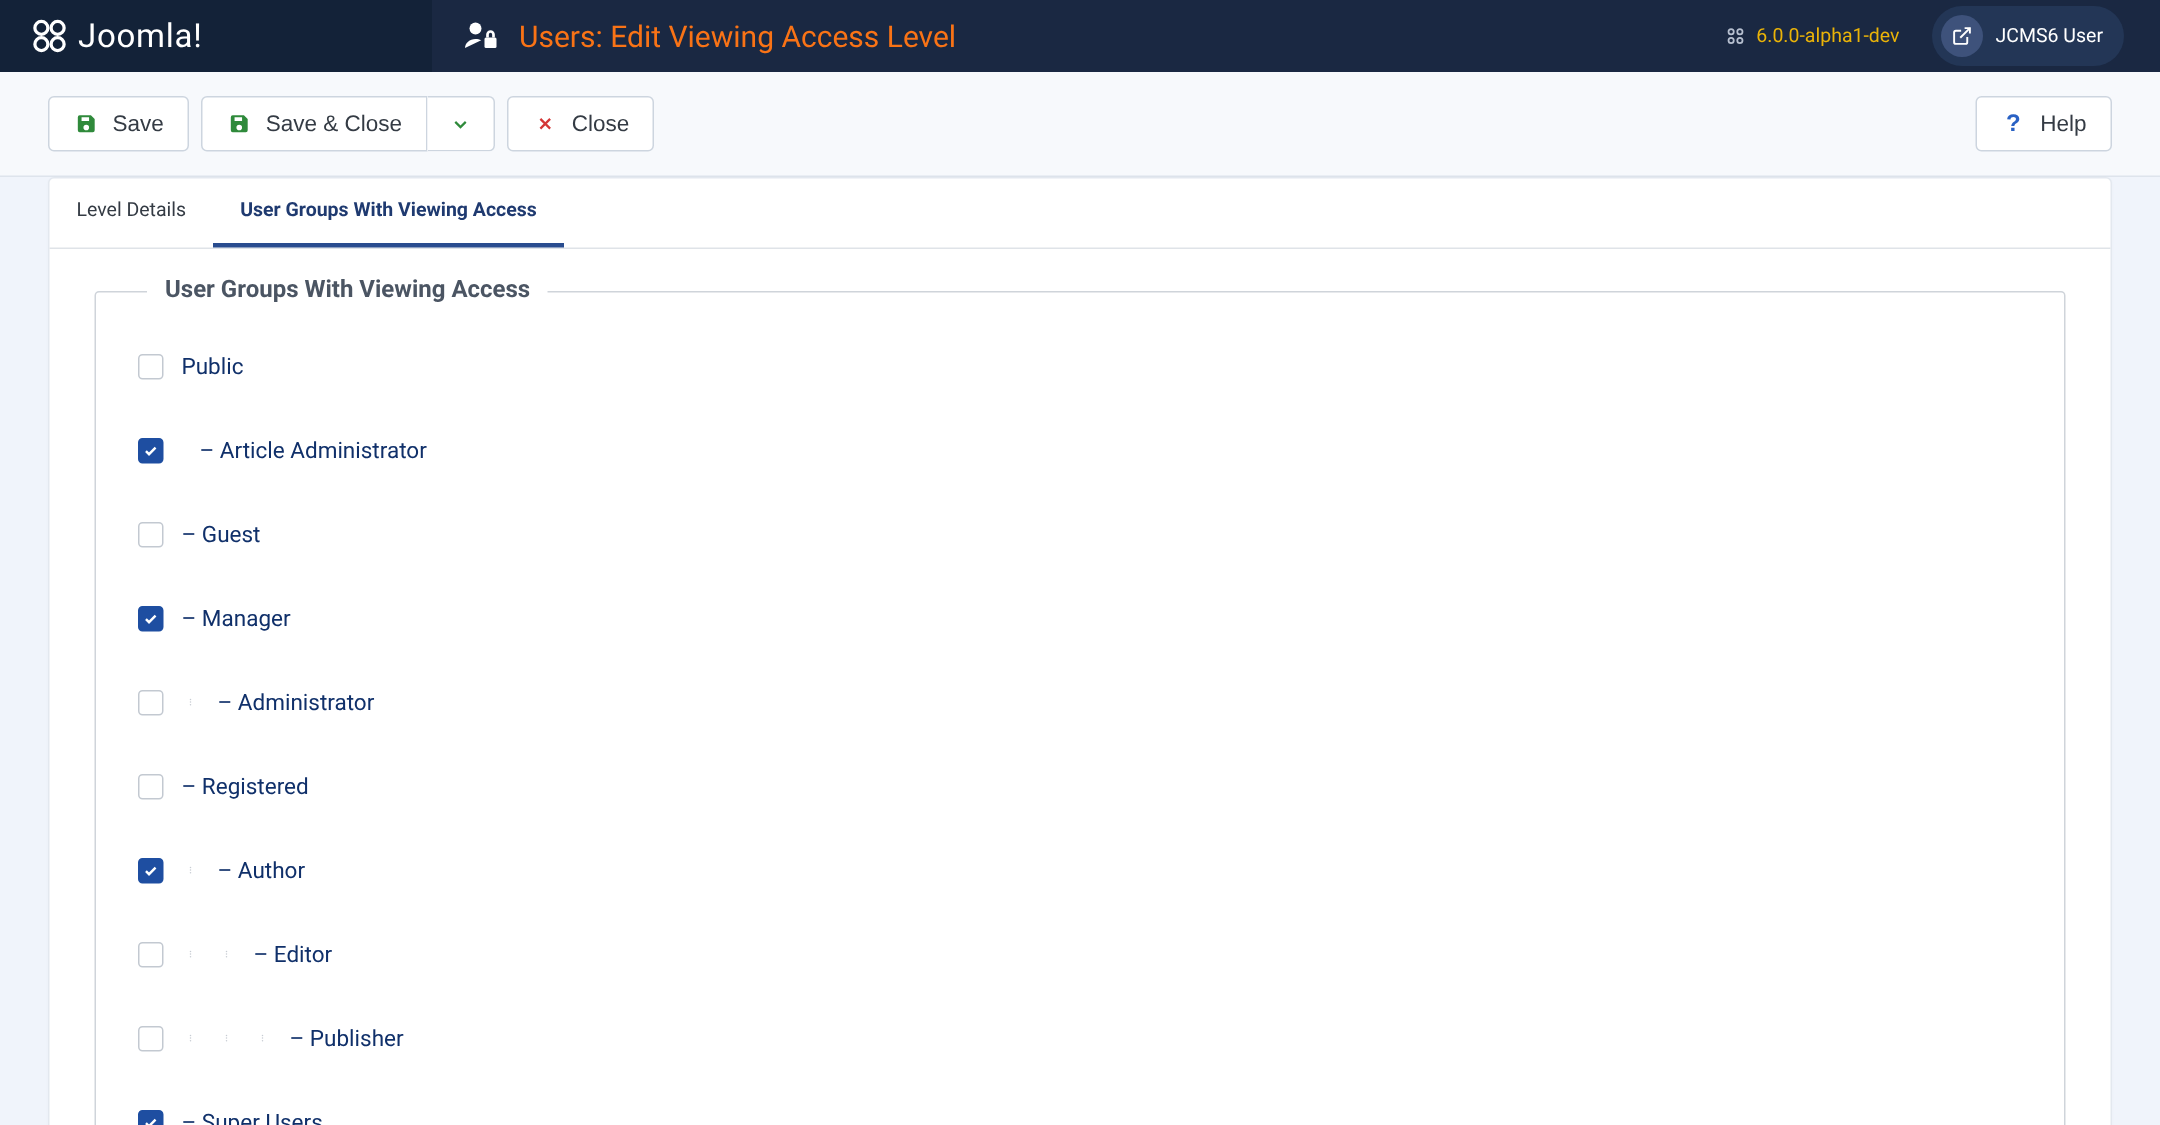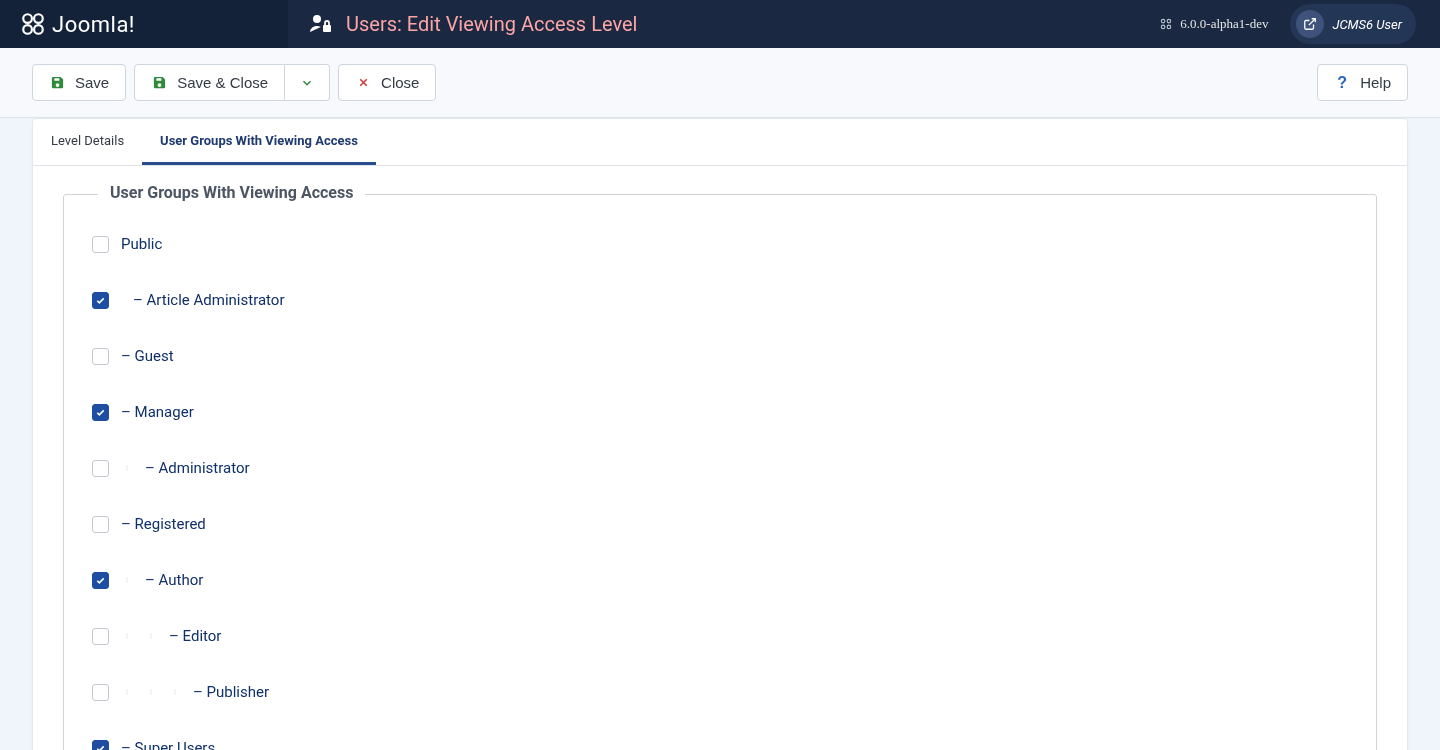--- a/index.html
+++ b/index.html
@@ -21,33 +21,32 @@
       gap: 6px;
     }
     .brand-text { font-size: 22px; font-weight: 400; letter-spacing: 0.5px; }
     .title-area {
       display: flex;
       align-items: center;
       flex: 1;
       padding: 0 20px;
       gap: 14px;
     }
-    .title-text { font-size: 20px; font-weight: 400; color: #fca5a5; }
+    .title-text { font-size: 20px; font-weight: 400; color: #f97316; }
     .top-right { display: flex; align-items: center; padding: 0 24px; gap: 22px; }
-    .version { color: #e5e5e5; font-size: 13px; display: flex; align-items: center; gap: 6px; font-family: Liberation Serif, serif; }
+    .version { color: #eab308; font-size: 13px; display: flex; align-items: center; gap: 6px; }
     .user-pill {
       display: flex;
       align-items: center;
       gap: 8px;
       background: #233656;
       color: #fff;
       padding: 6px 14px 6px 6px;
       border-radius: 22px;
       font-size: 13px;
-      font-style: italic;
     }
     .user-pill .circle {
       width: 28px; height: 28px; border-radius: 50%;
       background: #3e527b;
       display: flex; align-items: center; justify-content: center;
     }
     
     .toolbar {
       display: flex;
       align-items: center;

